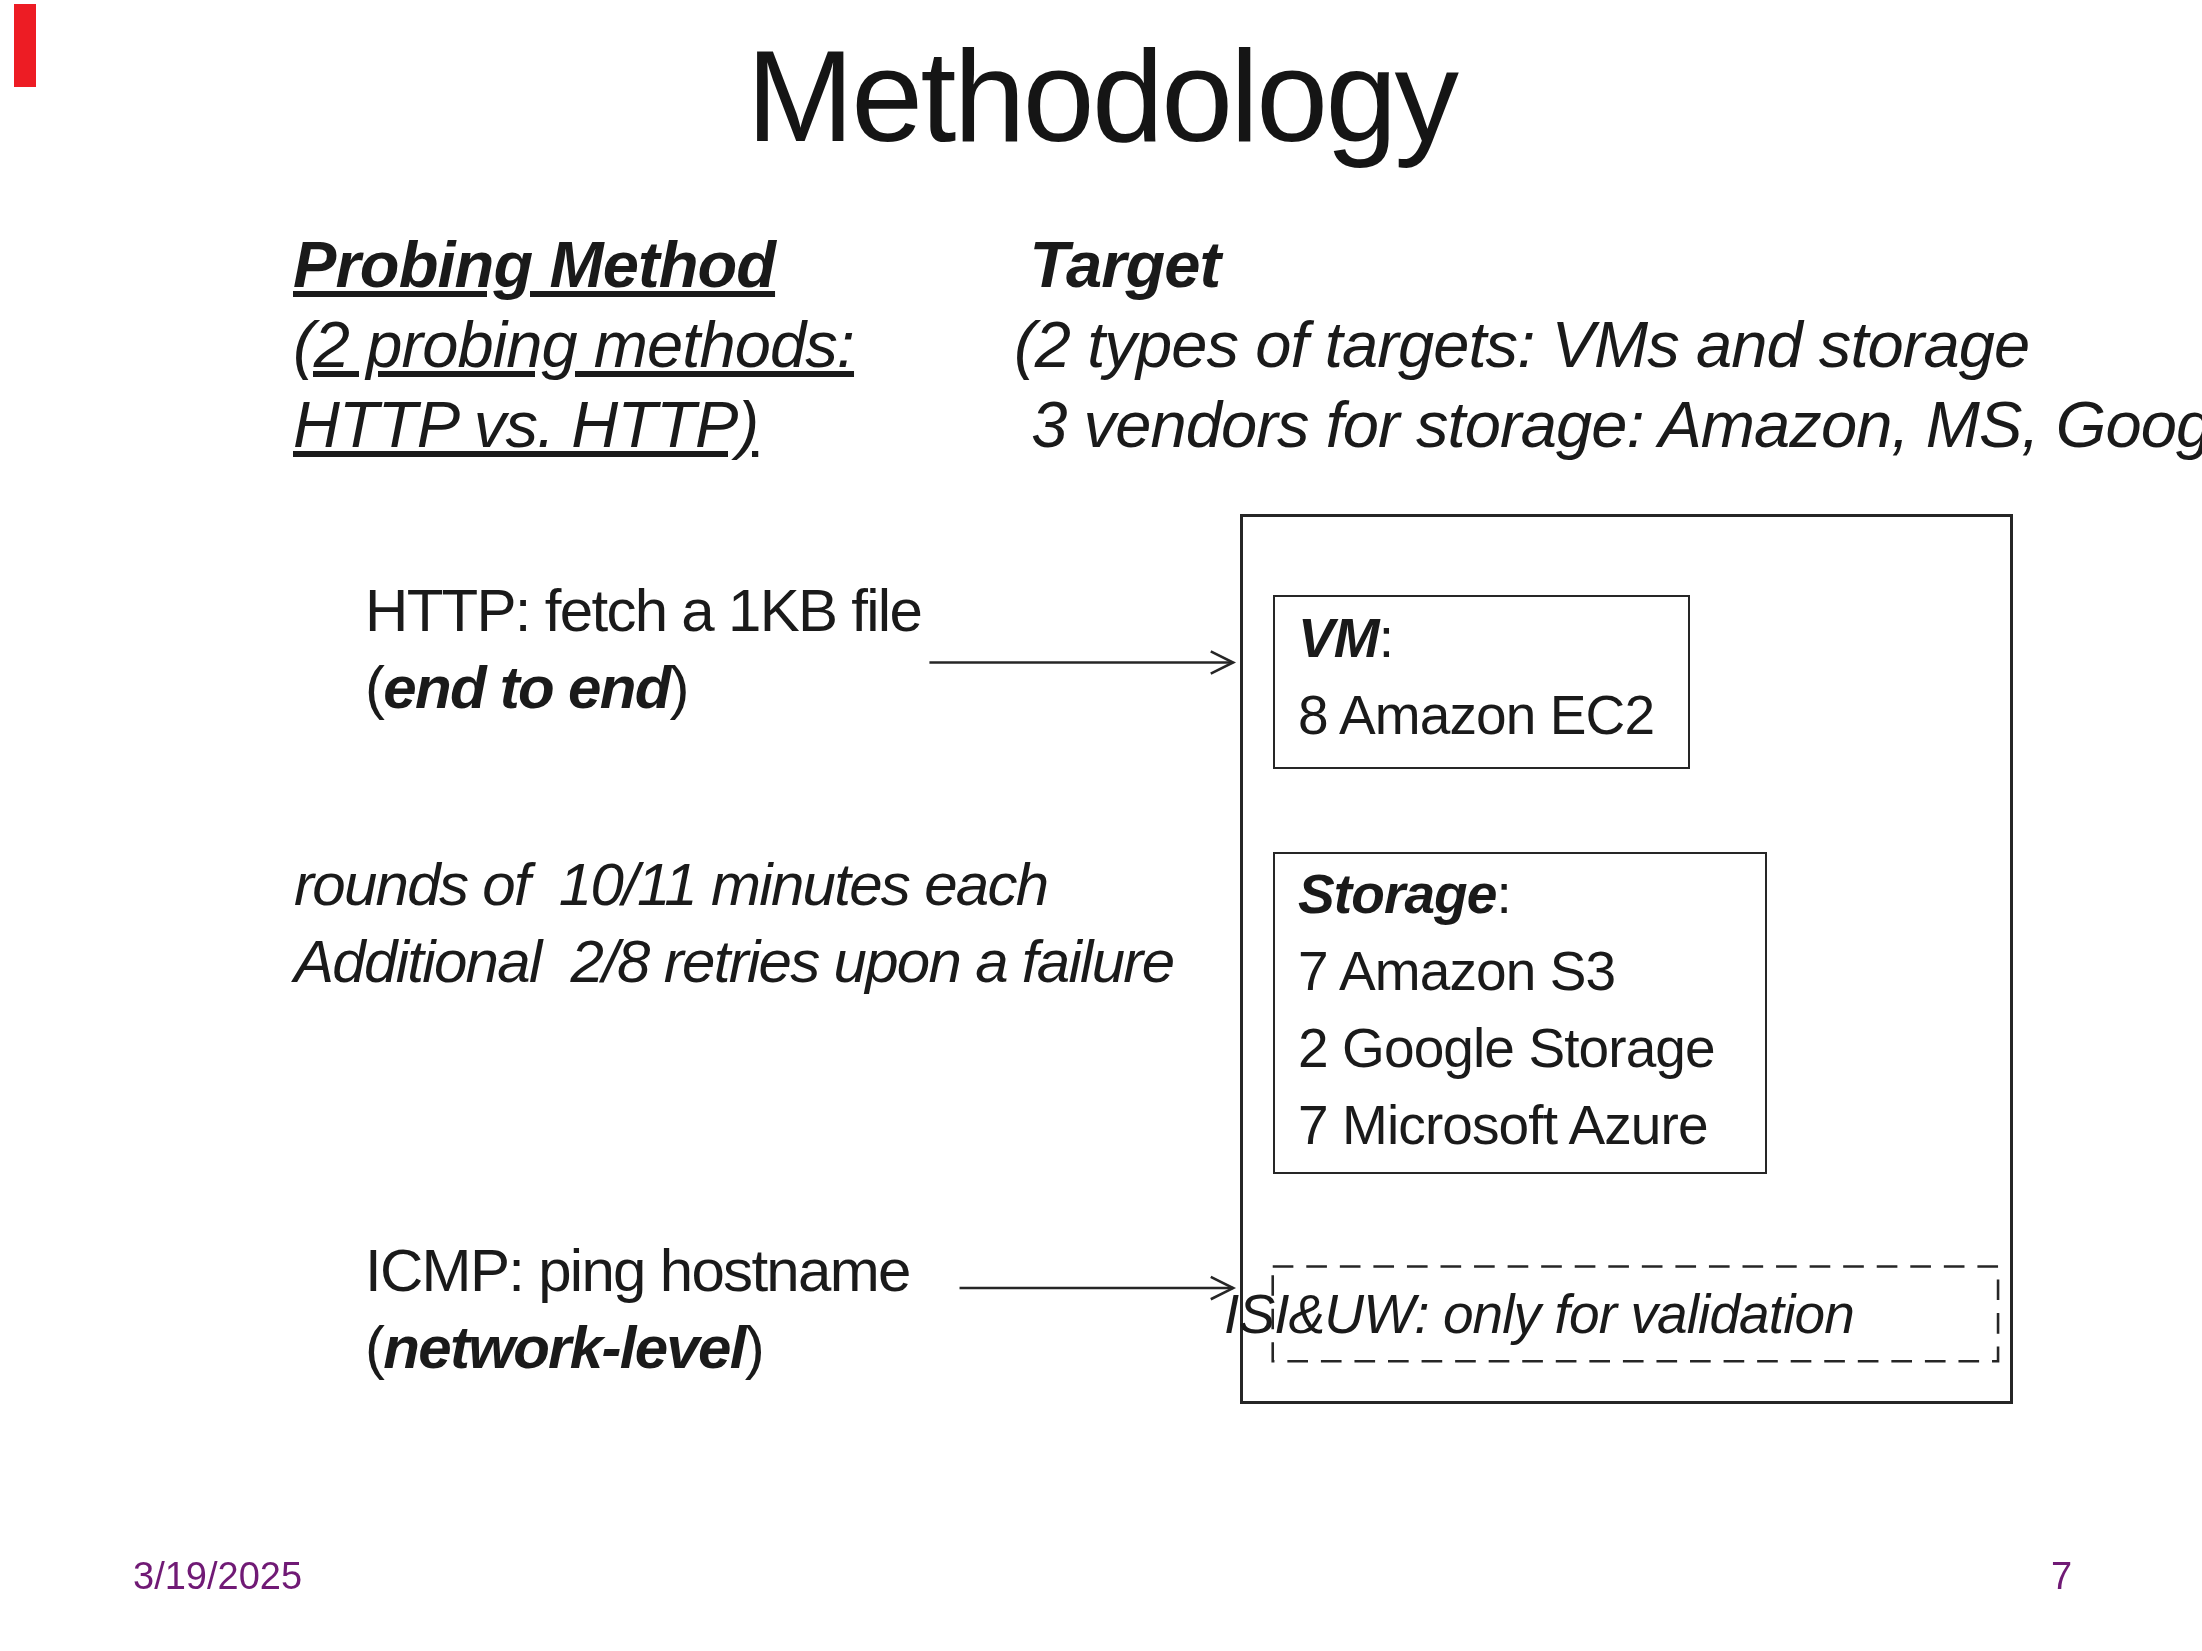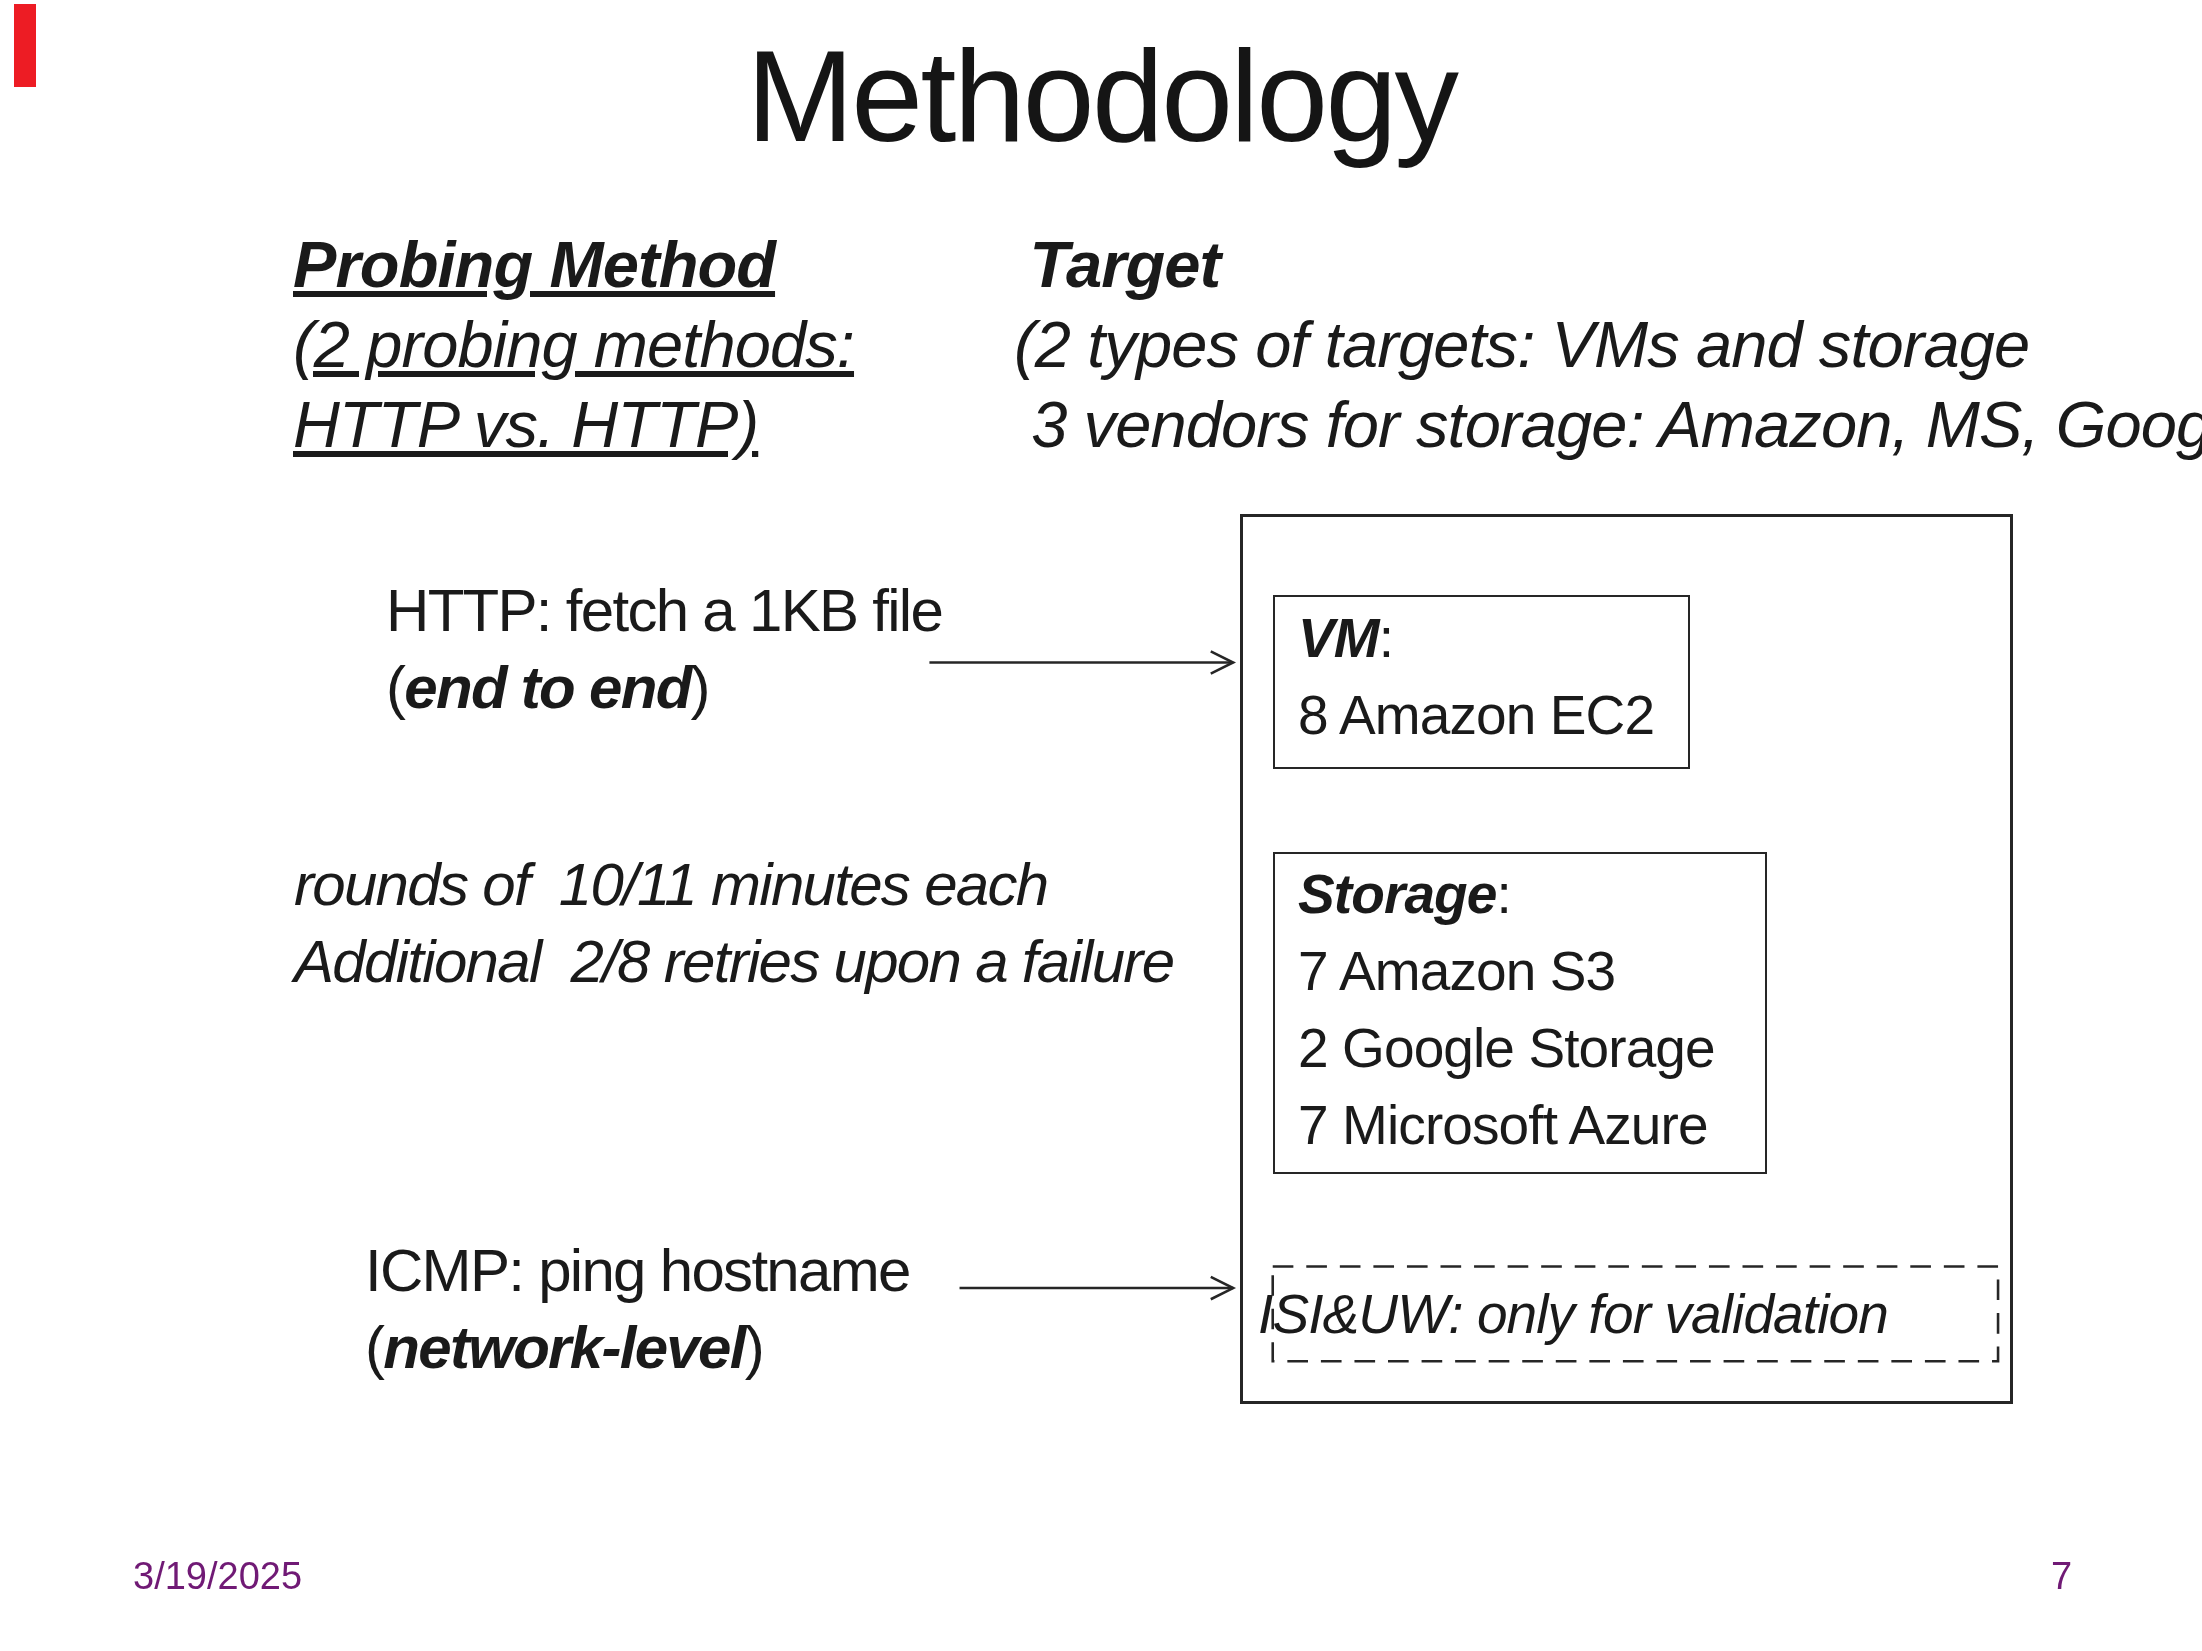--- a/index.html
+++ b/index.html
@@ -21,35 +21,35 @@
     left:0;top:26px;width:2203px;text-align:center;
     font-size:129px;line-height:1.1;letter-spacing:-2.6px;color:#151515;
   }
 
   .hdr-block{font-size:65px;line-height:80px;letter-spacing:-0.9px;}
   #probing-block{left:293px;top:225px;text-decoration:underline;}
   #target-block{left:1014px;top:225px;}
   #target-title{margin-left:15.5px;}
 
   .body-block{font-size:60px;line-height:77px;letter-spacing:-1.7px;}
-  #http-block{left:386px;top:572px;}
+  #http-block{left:365px;top:572px;}
   #rounds-block{left:294px;top:846px;font-style:italic;}
   #icmp-block{left:365px;top:1232px;}
 
   .frame{position:absolute;border:2.6px solid #262626;background:transparent;}
   #outer-box{left:1240px;top:514px;width:767px;height:884px;border-width:3.4px;}
   #vm-box{left:1273px;top:595px;width:413px;height:170px;}
   #storage-box{left:1273px;top:852px;width:490px;height:318px;}
 
   .box-text{font-size:55px;line-height:77px;letter-spacing:-0.9px;padding-left:23px;}
   #vm-box .box-text{padding-top:3.4px;}
   #storage-box .box-text{padding-top:1.7px;}
 
   #validation-text{
-    left:1258px;top:1270px;width:688px;
+    left:1224px;top:1270px;width:688px;
     font-size:55px;line-height:88px;letter-spacing:-0.9px;font-style:italic;
   }
 
   .footer{font-size:38px;line-height:45px;color:#701a75;letter-spacing:0;}
   #footer-date{left:133px;top:1554px;}
   #footer-page{left:2051px;top:1554px;}
 
   #diagram-svg{left:0;top:0;width:2203px;height:1652px;pointer-events:none;}
   #diagram-svg line{stroke:#262626;stroke-width:3;}
 </style>

